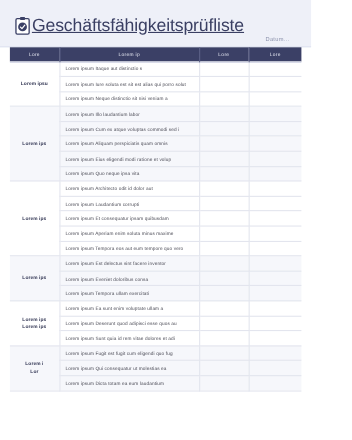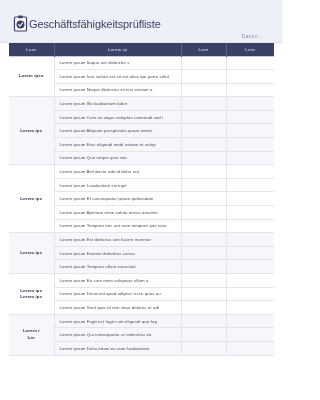--- a/index.html
+++ b/index.html
@@ -18,25 +18,26 @@
     background: #eef0f8;
     border-bottom: 1px solid #dfe3f0;
   }
   .title-wrap {
     position: absolute;
     left: 13px; top: 15px;
     display: flex; align-items: center; gap: 1px;
   }
   .clipboard-icon { width: 15px; height: 17px; flex: 0 0 auto; display: block; }
   .doc-title {
-    font-size: 11px;
+    font-size: 16px;
     color: #3a3f63;
     letter-spacing: -0.1px;
     white-space: nowrap;
     line-height: 14px;
+    text-decoration: underline;
   }
   .date-line {
     position: absolute;
     right: 20px; bottom: 3px;
     font-size: 5.2px;
     color: #8d93ad;
     letter-spacing: 0.25px;
   }
 
   

